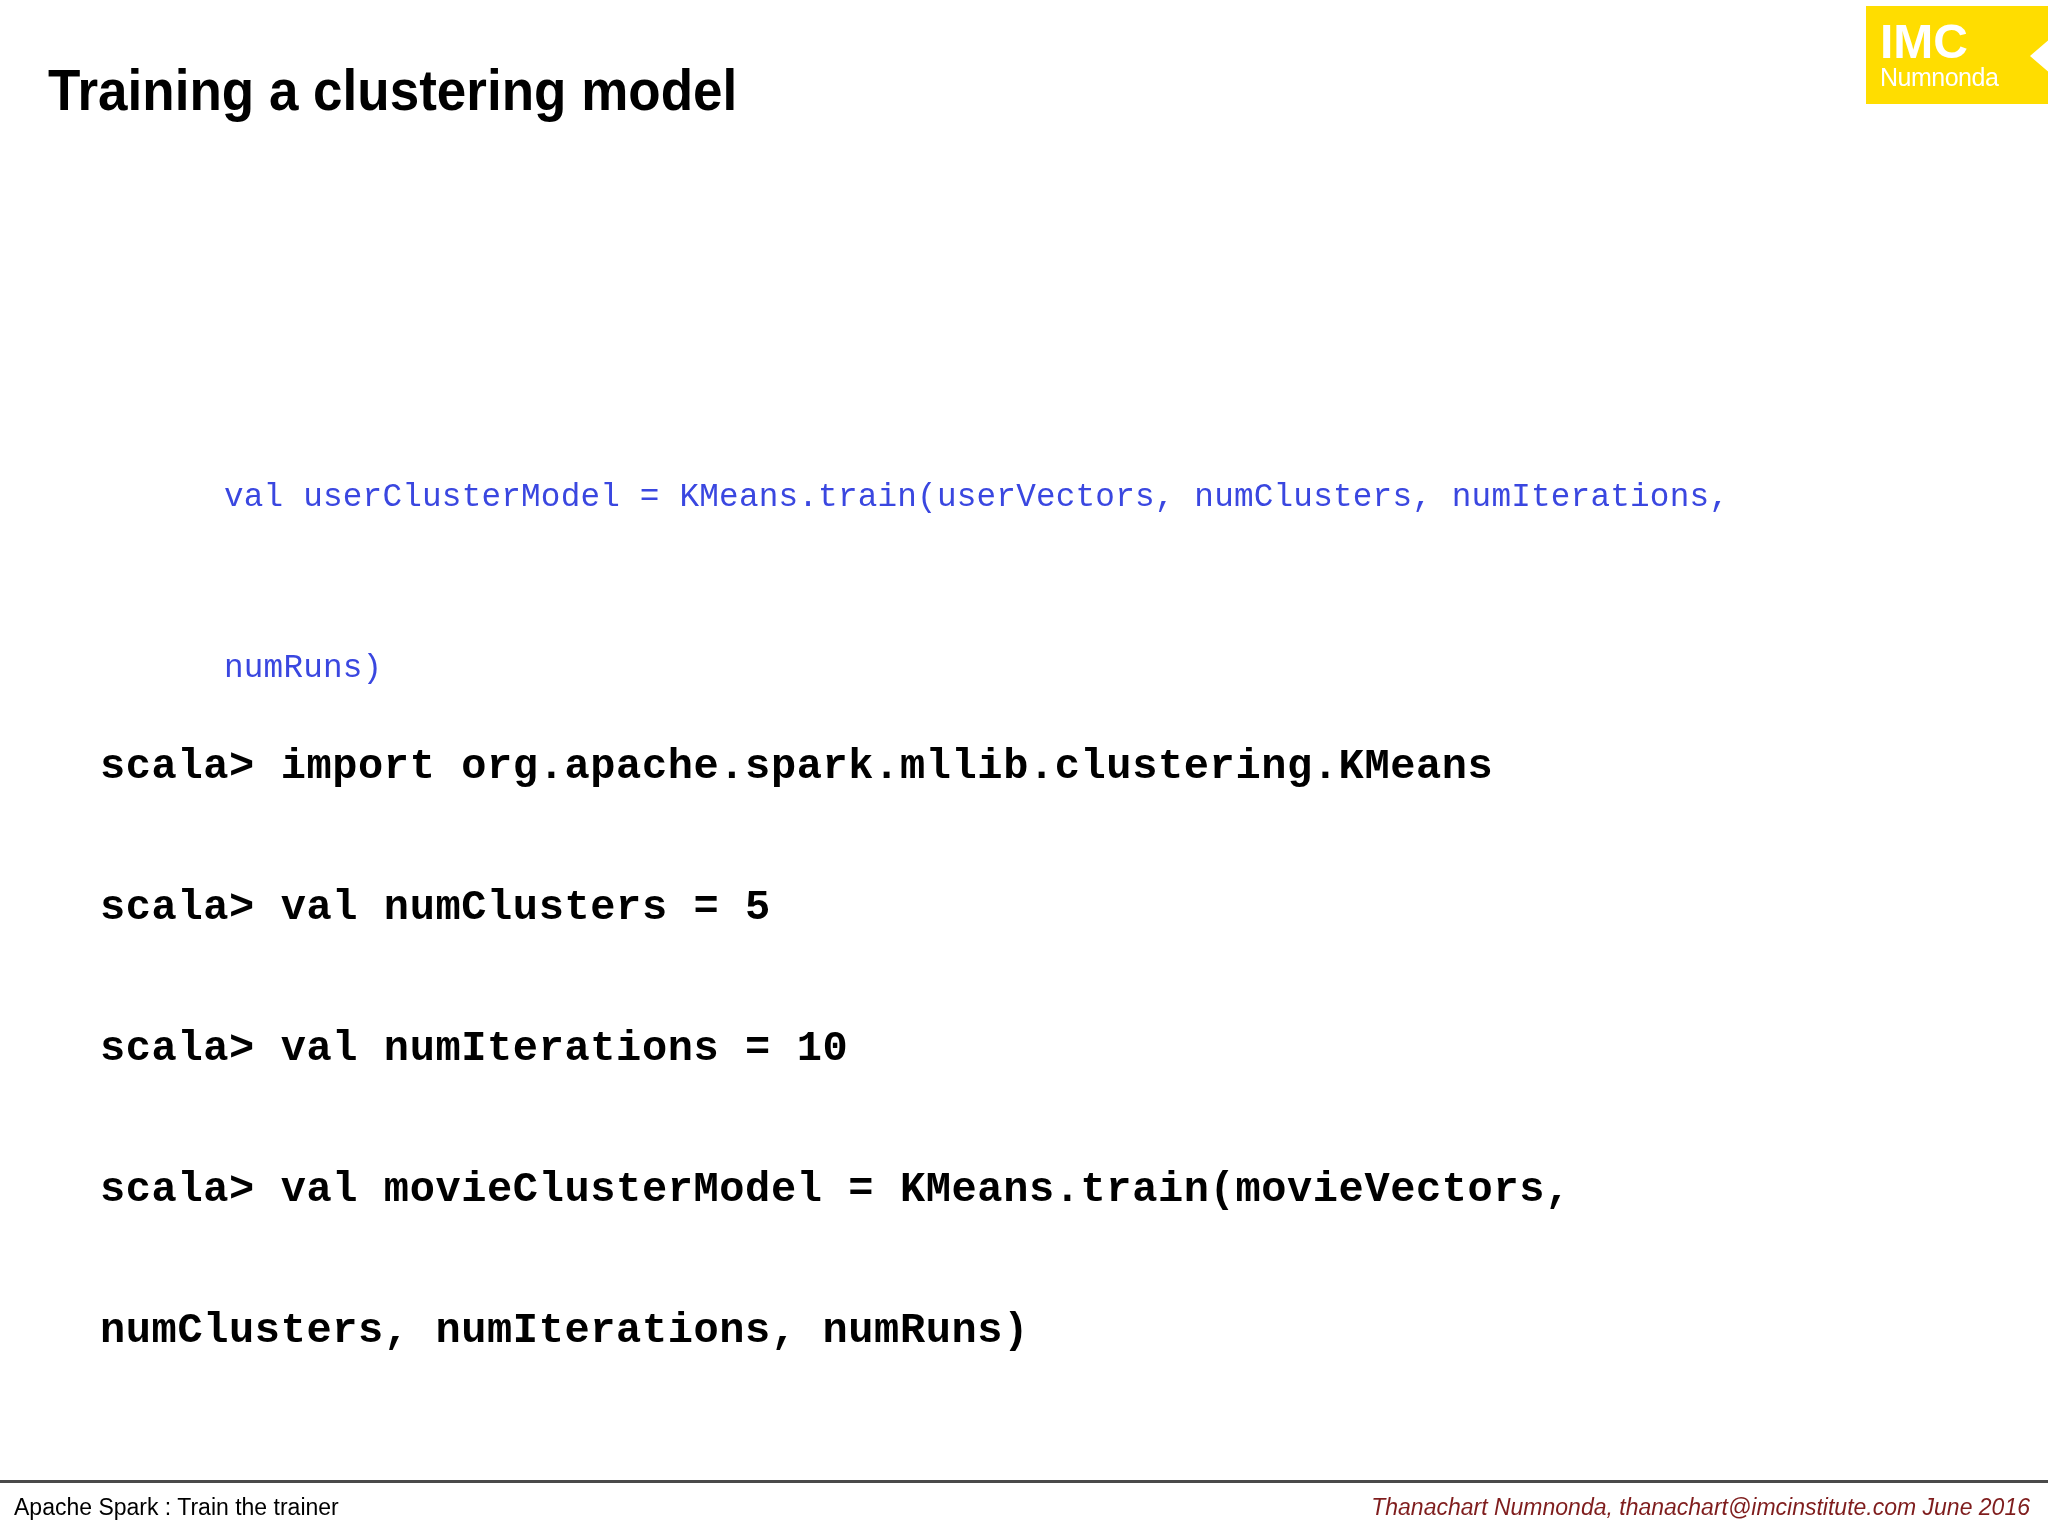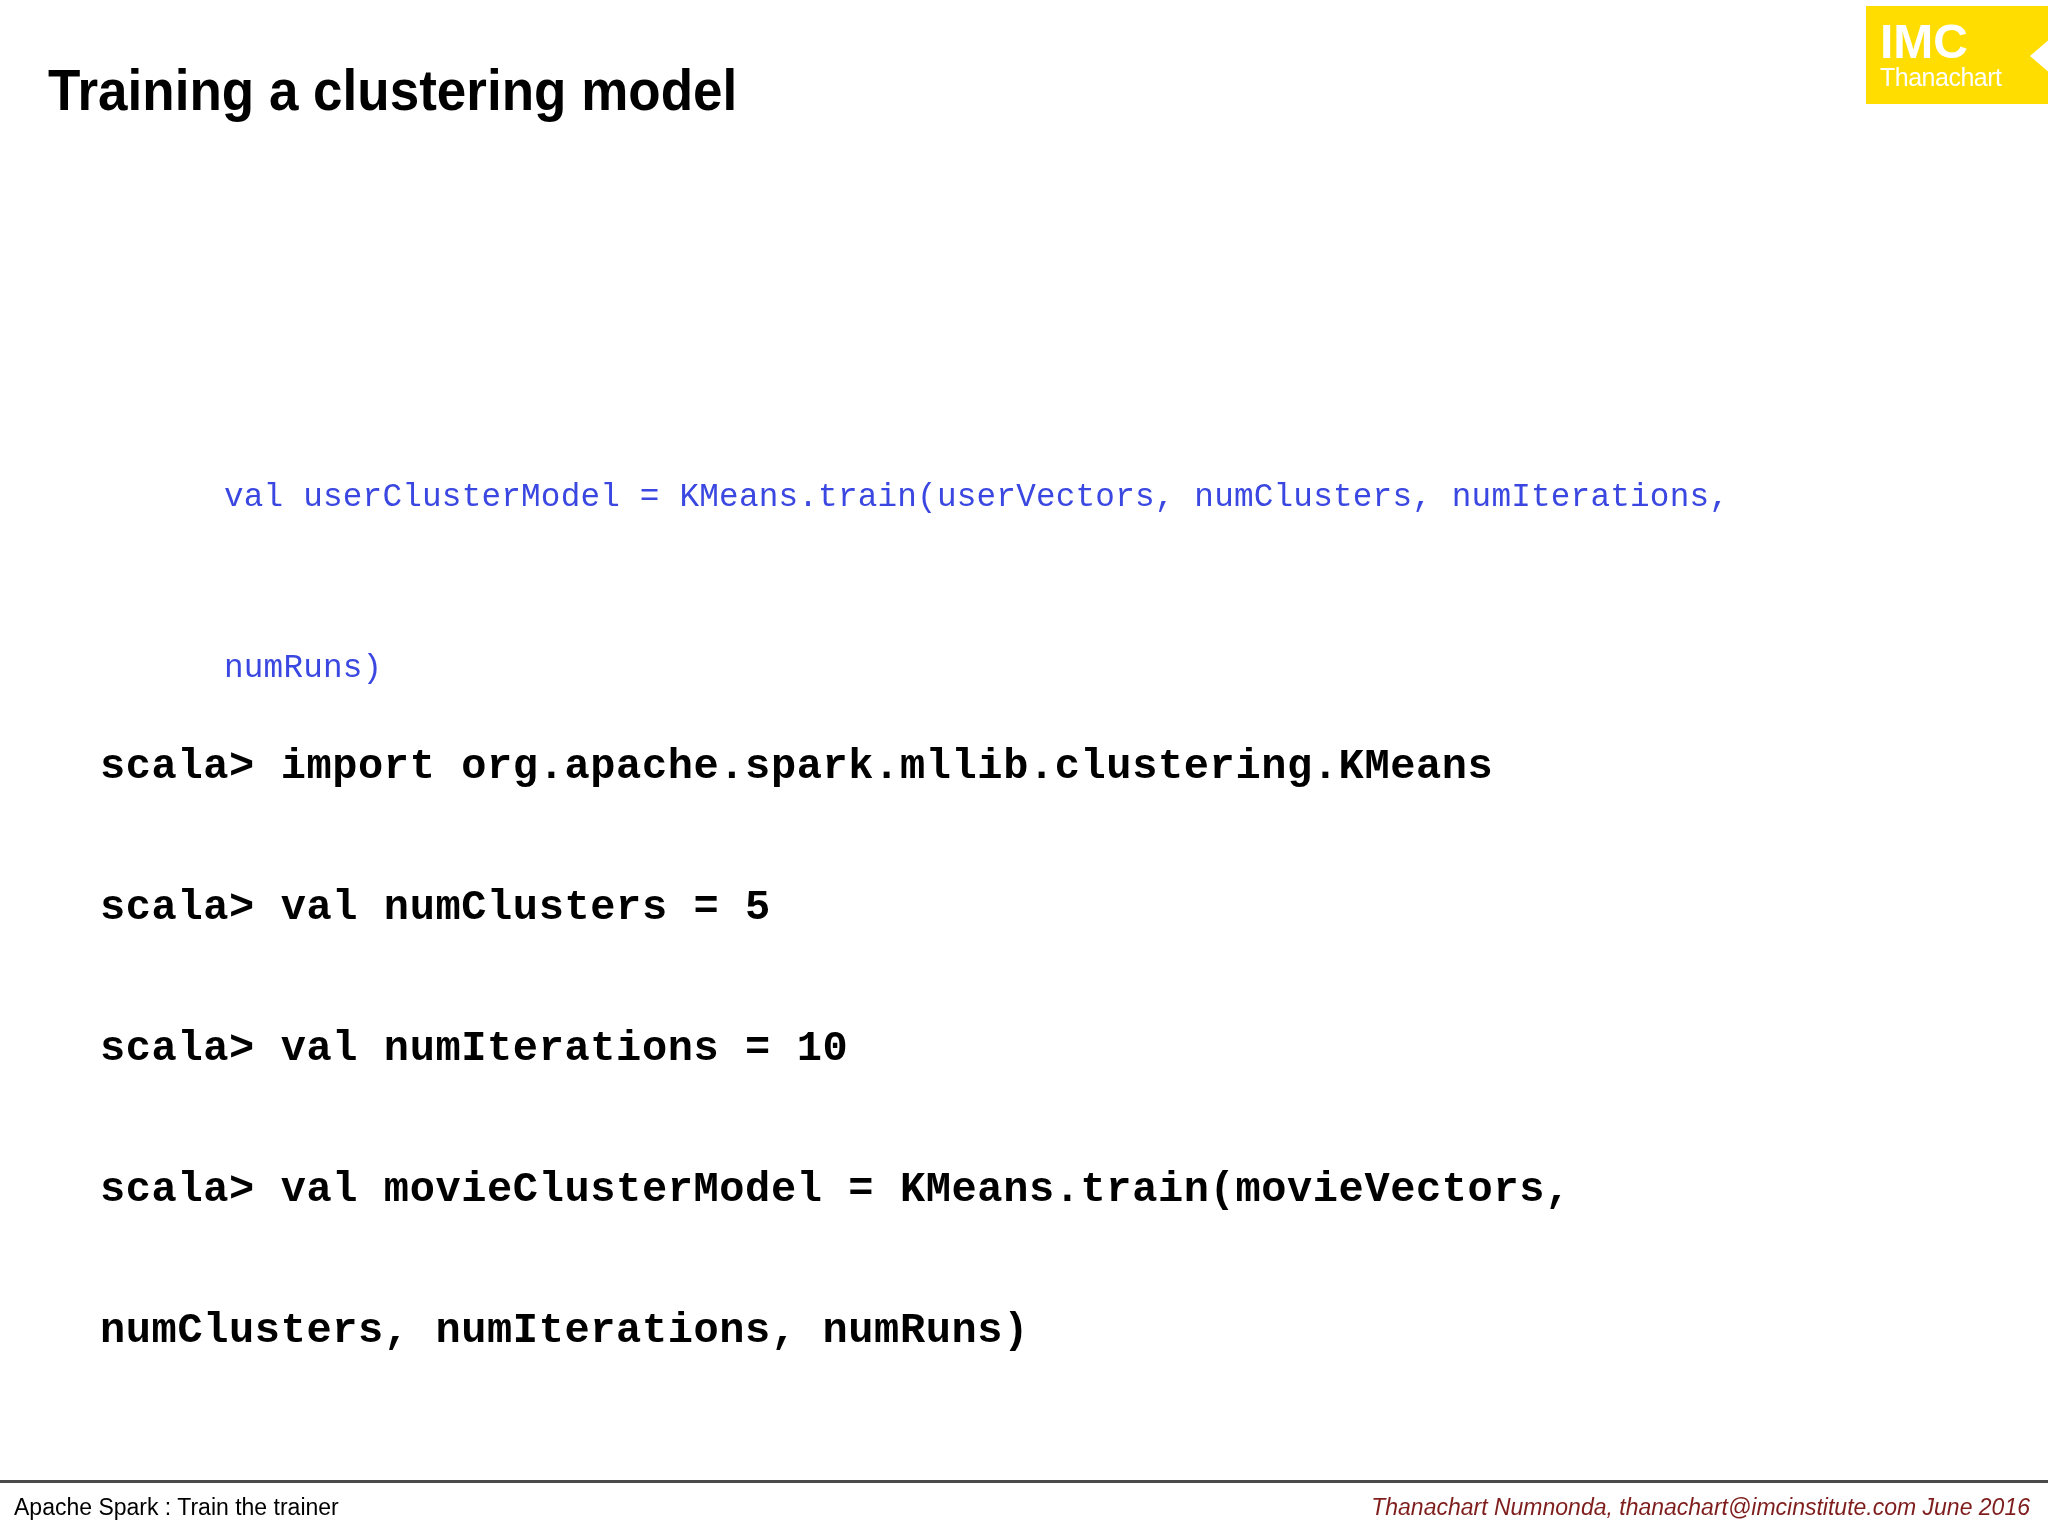--- a/index.html
+++ b/index.html
@@ -136,21 +136,21 @@
   }
 </style>
 </head>
 <body>
 
 <div class="slide">
 
   <div class="logo">
     <div class="logo-text-wrap">
       <div class="logo-imc">IMC</div>
-      <div class="logo-institute">Thanachart</div>
+      <div class="logo-institute">Numnonda</div>
     </div>
     <svg class="logo-chevron" viewBox="0 0 96 96">
       <path d="M96 0 L40 48 L96 96 L96 78 L62 48 L96 18 Z" fill="#ffffff"></path>
     </svg>
   </div>
 
   <div class="title">Training a clustering model</div>
 
   <div class="blue-code">
     <div>val userClusterModel = KMeans.train(userVectors, numClusters, numIterations,</div>

